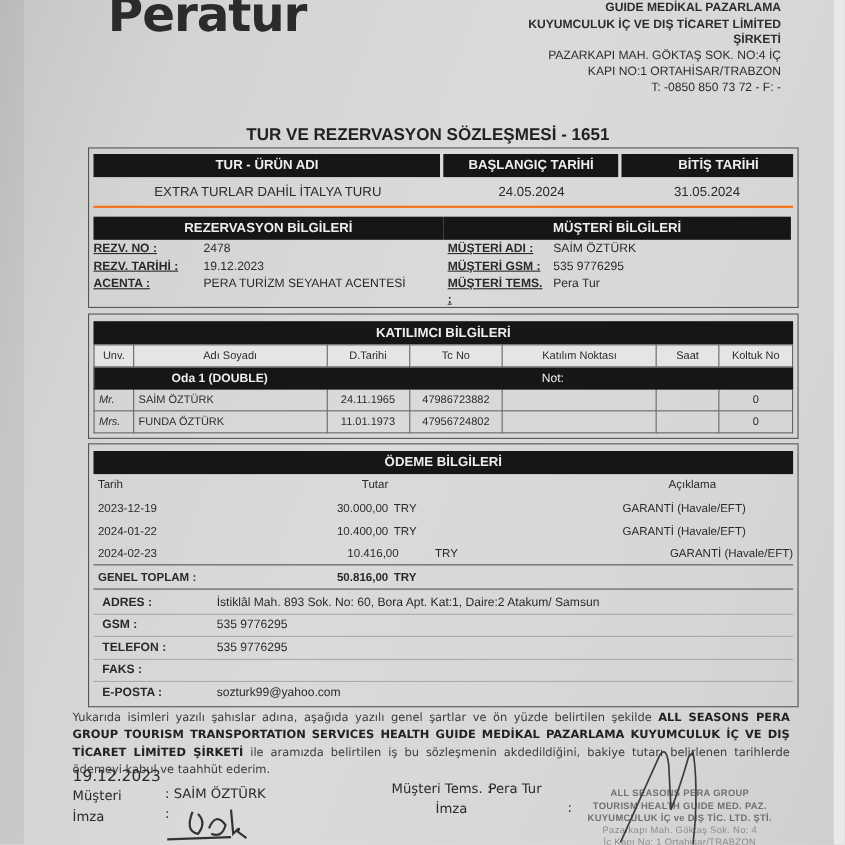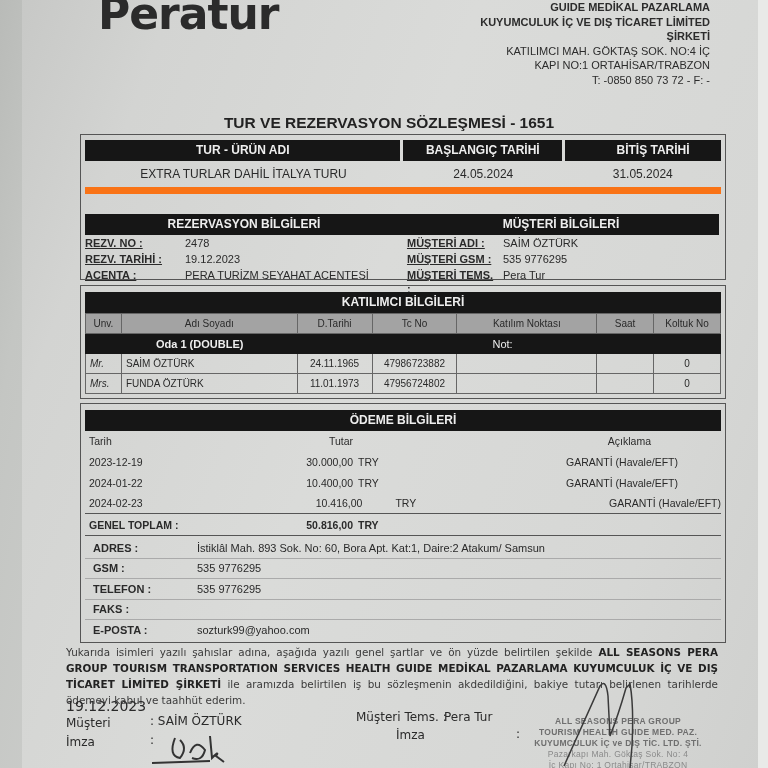--- a/index.html
+++ b/index.html
@@ -50,39 +50,39 @@
 <body>
 
 <div class="paper"></div>
 <div class="edge-right"></div>
 
 <div class="logo">Peratur</div>
 <div class="company">
   <div class="b">GUIDE MEDİKAL PAZARLAMA</div>
   <div class="b">KUYUMCULUK İÇ VE DIŞ TİCARET LİMİTED</div>
   <div class="b">ŞİRKETİ</div>
-  <div>KATILIMCI MAH. GÖKTAŞ SOK. NO:4 İÇ</div>
+  <div>PAZARKAPI MAH. GÖKTAŞ SOK. NO:4 İÇ</div>
   <div>KAPI NO:1 ORTAHİSAR/TRABZON</div>
   <div>T: -0850 850 73 72  - F: -</div>
 </div>
 
 <div class="doc-title">TUR VE REZERVASYON SÖZLEŞMESİ - 1651</div>
 
 <div class="box" style="top:134px; height:146px; padding:5px 4px;">
   <div class="row" style="gap:3px;">
     <div class="hdr" style="width:318px;">TUR - ÜRÜN ADI</div>
     <div class="hdr" style="width:160px;">BAŞLANGIÇ TARİHİ</div>
     <div class="hdr" style="width:157px;padding-left:20px;">BİTİŞ TARİHİ</div>
   </div>
   <div class="row" style="height:26px; align-items:center; font-size:12px;">
     <div style="width:318px; text-align:center;">EXTRA TURLAR DAHİL İTALYA TURU</div>
     <div style="width:163px; text-align:center;">24.05.2024</div>
     <div style="width:157px; text-align:center;">31.05.2024</div>
   </div>
-  <div class="row" style="gap:0; border-top:7px solid #f97316; padding-top:20px;">
+  <div class="row" style="gap:0; border-top:2px solid #f97316; padding-top:8px;">
     <div class="hdr" style="width:318px;">REZERVASYON BİLGİLERİ</div>
     <div class="hdr" style="width:316px;">MÜŞTERİ BİLGİLERİ</div>
   </div>
   <div class="row" style="margin-top:2px;">
     <div style="width:324px;">
       <div class="row cell" style="height:16px;">
           <span class="lbl" style="width:100px;">REZV. NO :</span>
           <span>2478</span>
         </div>
       <div class="row cell" style="height:16px;">
@@ -109,21 +109,21 @@
         </div>
       <div class="cell lbl" style="height:12px;">:</div>
     </div>
   </div>
 </div>
 
 <div class="box" style="top:285px; height:114px; padding:6px 4px;">
   <div class="hdr">KATILIMCI BİLGİLERİ</div>
   <table class="ptable">
     <tbody>
-        <tr class="th" style="background:#a3a3a3;">
+        <tr class="th" style="background:#e5e5e5;">
       <td style="width:36px;">Unv.</td>
       <td style="width:176px;">Adı Soyadı</td>
       <td style="width:75px;">D.Tarihi</td>
       <td style="width:85px;">Tc No</td>
       <td style="width:140px;">Katılım Noktası</td>
       <td style="width:57px;">Saat</td>
       <td style="width:67px;">Koltuk No</td>
     </tr>
     <tr style="background:#161616; color:#eee;">
       <td colspan="3" style="color:#eee; font-weight:bold; font-size:11px; padding-left:70px; border-color:#161616;">Oda 1 (DOUBLE)</td>

